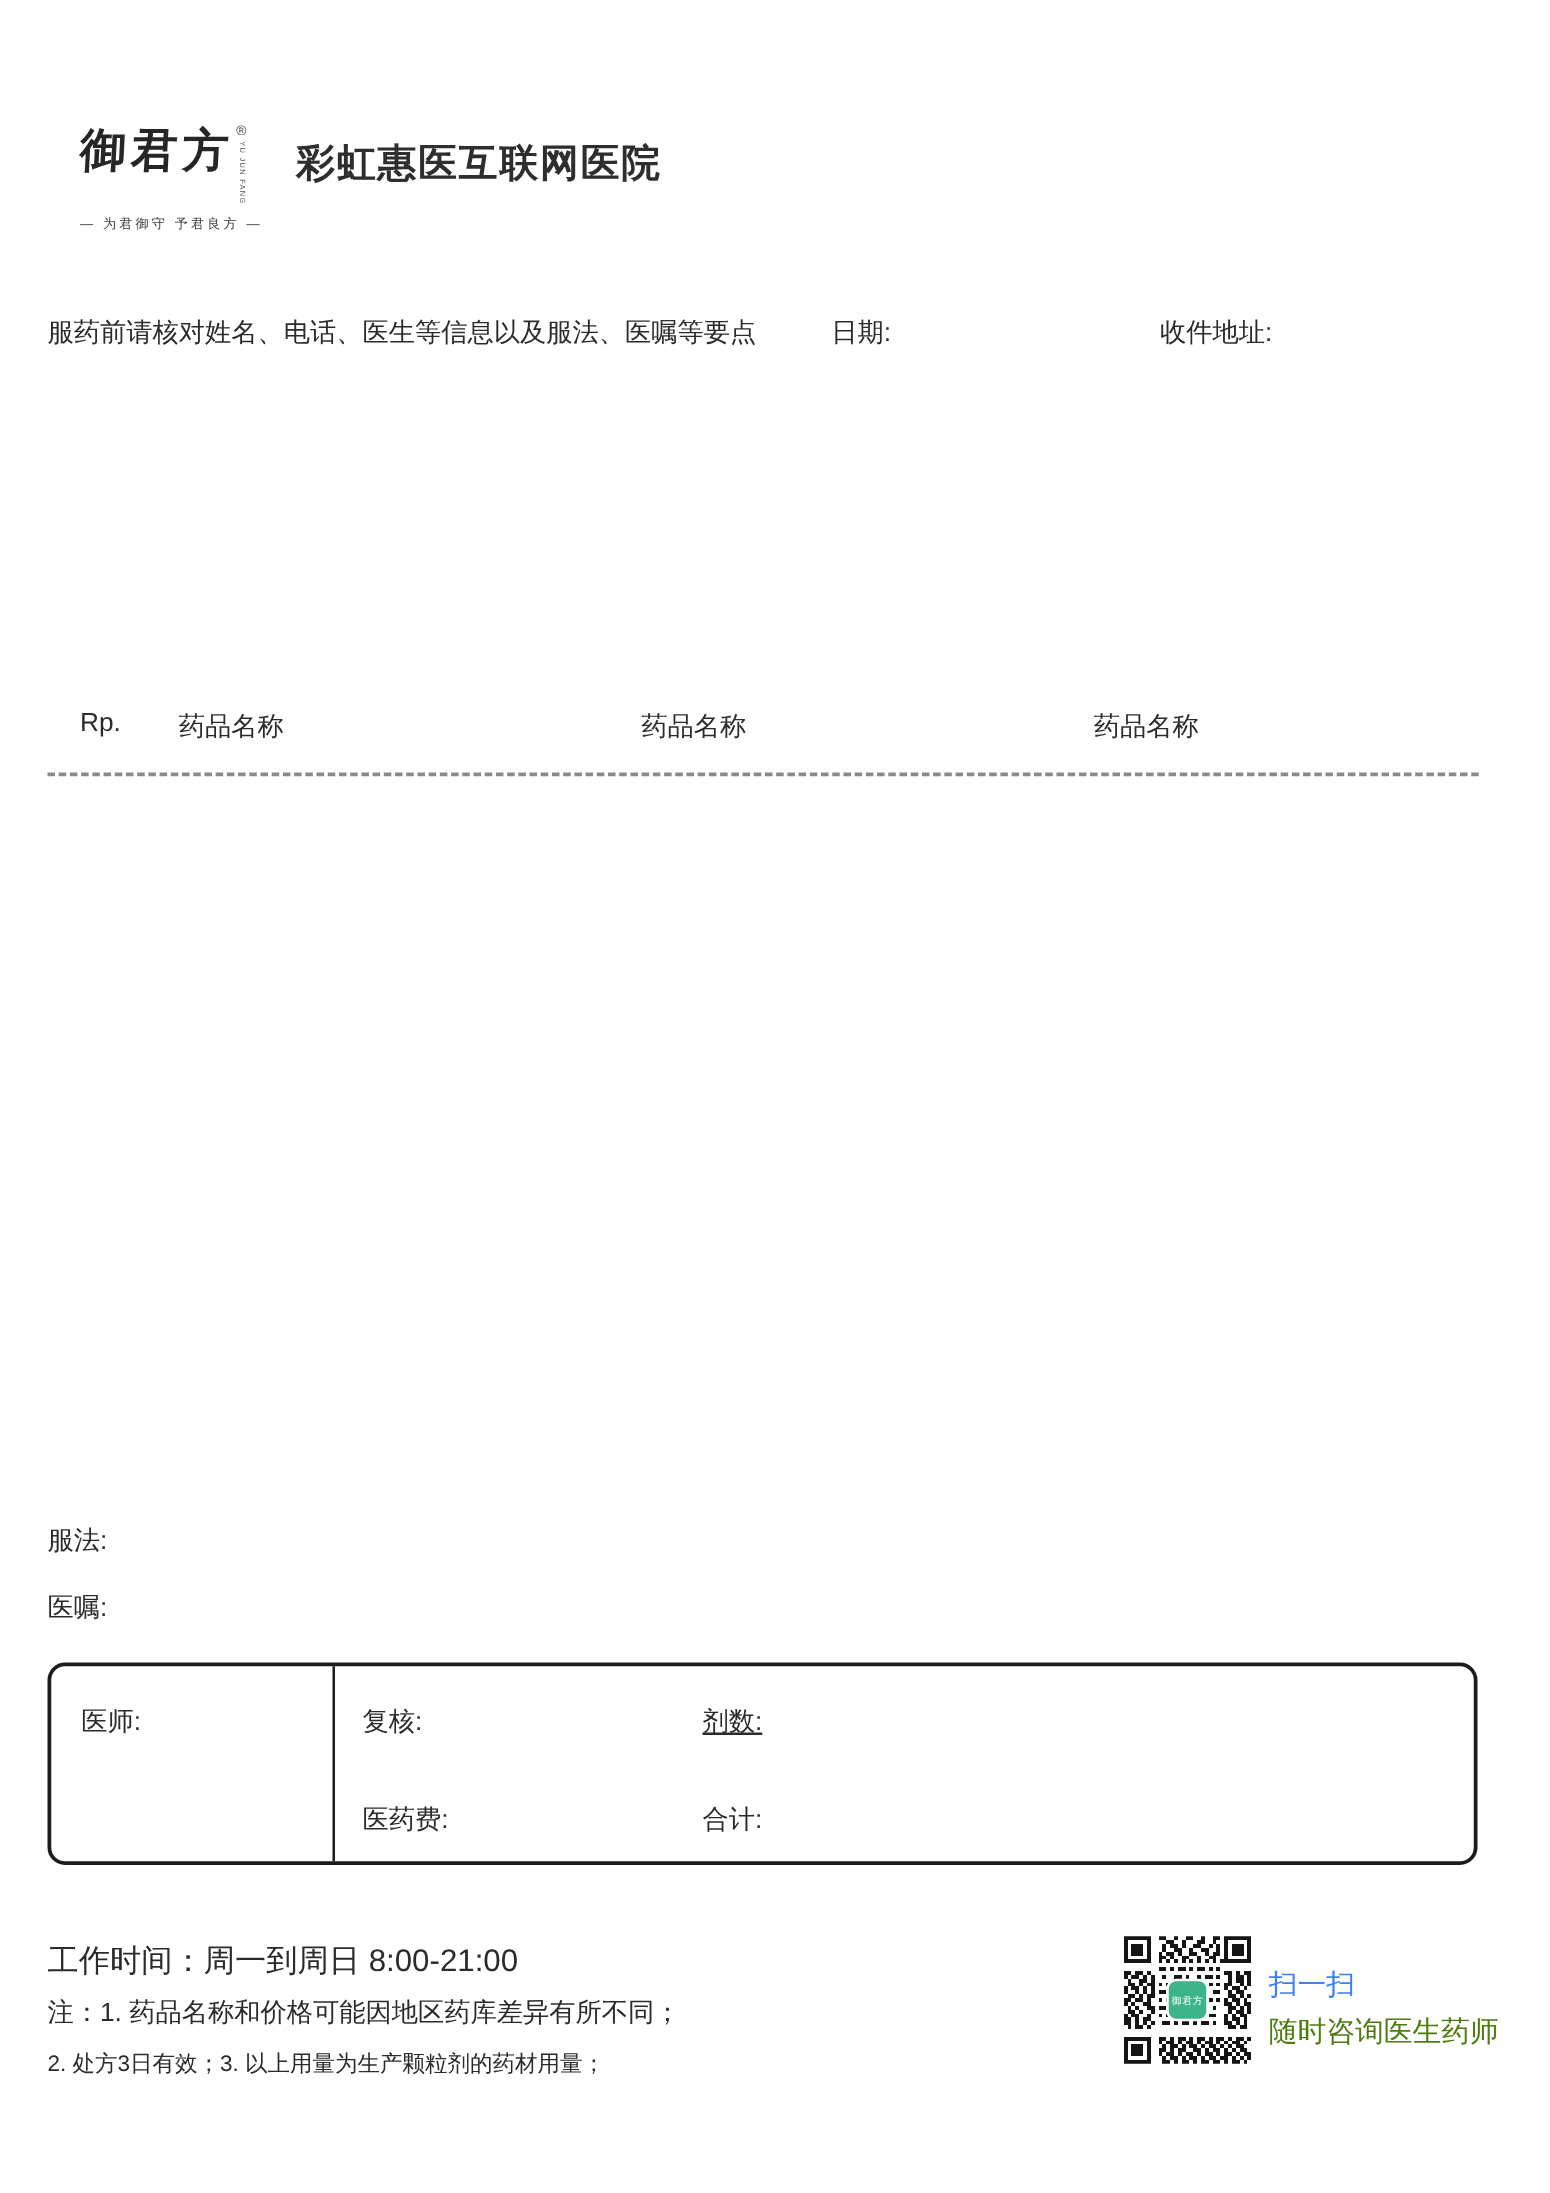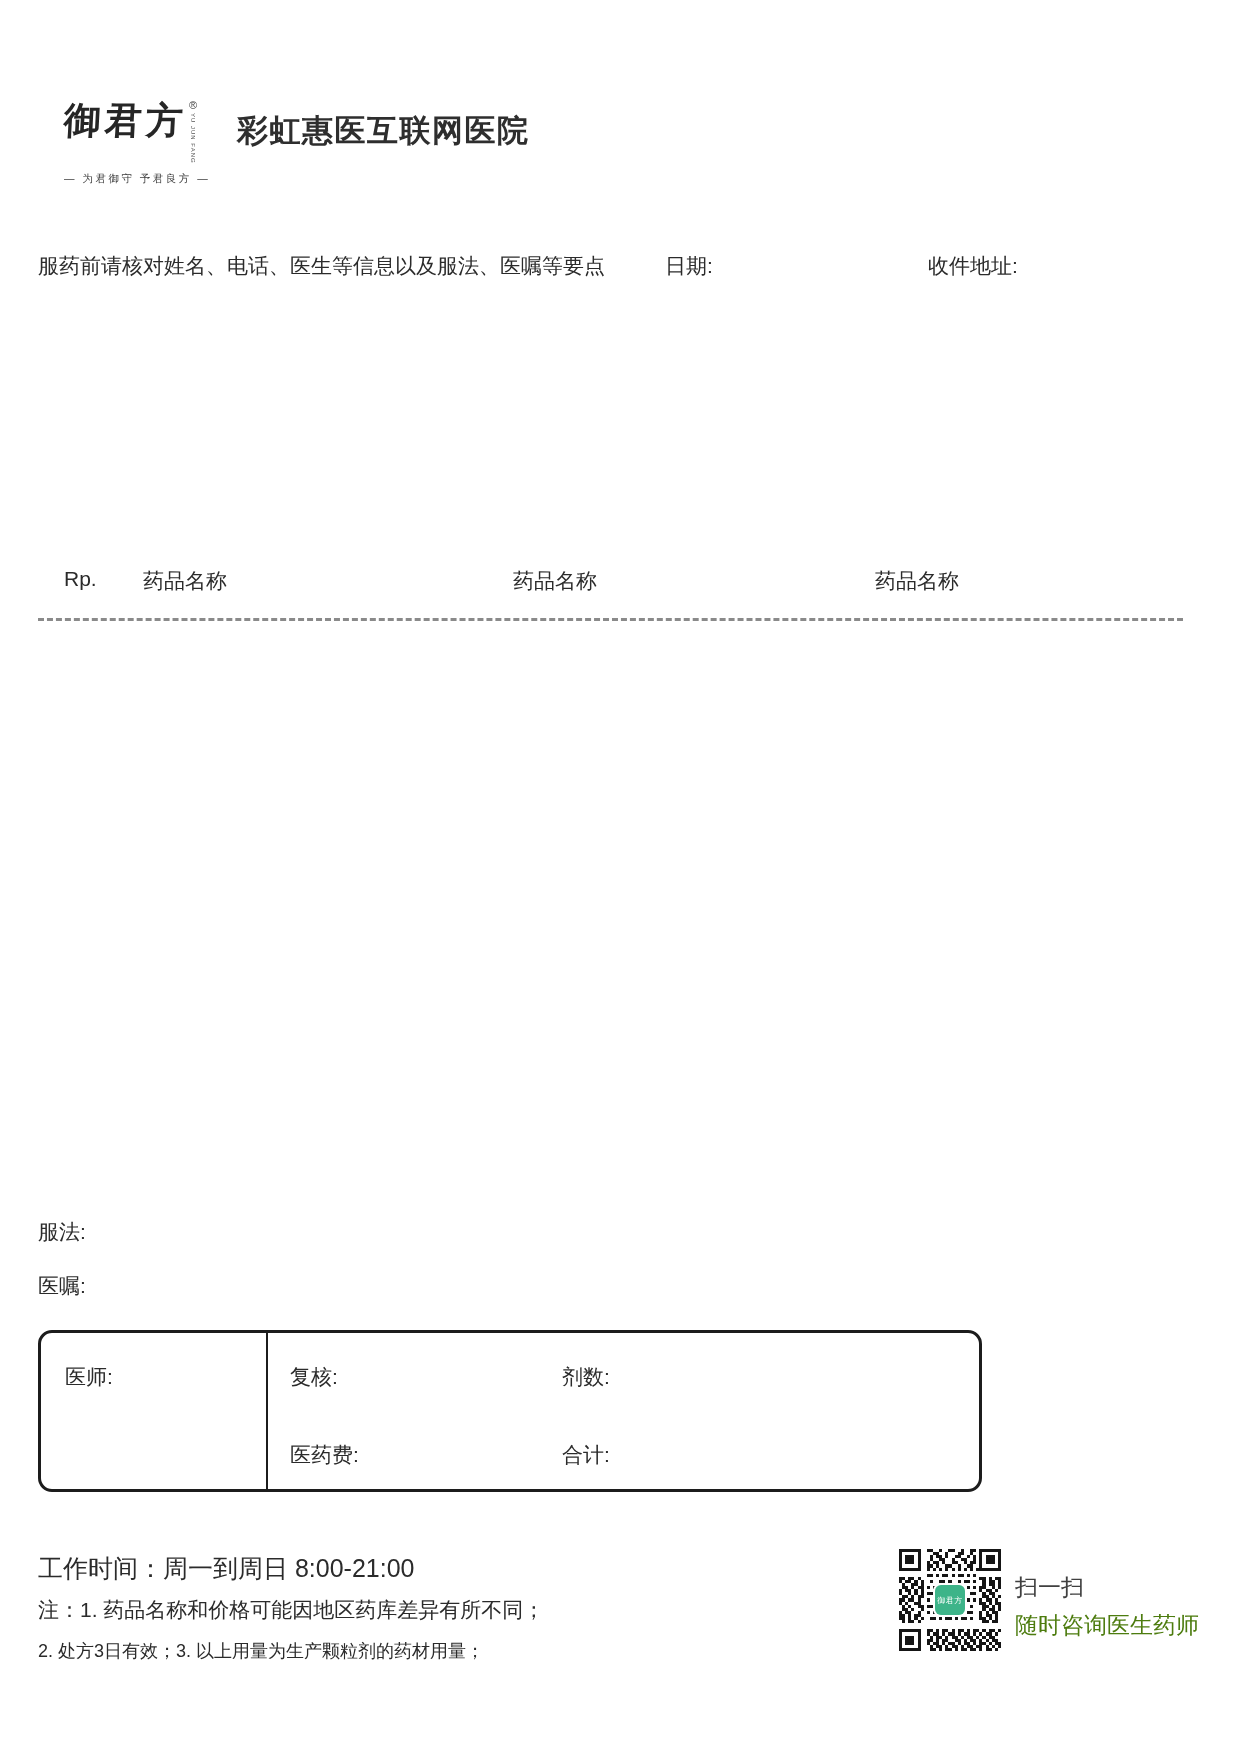--- a/index.html
+++ b/index.html
@@ -49,41 +49,41 @@
   .drug-col-1 { position:absolute; left:513px; }
   .drug-col-2 { position:absolute; left:875px; }
   .dashed-line { position:absolute; left:38px; top:618px; width:1145px; height:0;
                  border-top:3px dashed #8a8a8a; }
 
   
   .usage-label  { position:absolute; left:38px; top:1218px; font-size:21px; }
   .advice-label { position:absolute; left:38px; top:1272px; font-size:21px; }
 
   
-  .sign-box { position:absolute; left:38px; top:1330px; width:944px; height:162px;
+  .sign-box { position:absolute; left:38px; top:1330px; width:1144px; height:162px;
               border:3px solid #1c1c1c; border-radius:14px; font-size:21px; }
   .sign-vdiv { position:absolute; left:225px; top:0; bottom:0; width:2px; background:#1c1c1c; }
   .s-physician { position:absolute; left:24px;  top:30px; }
   .s-review    { position:absolute; left:249px; top:30px; }
-  .s-doses     { position:absolute; left:521px; top:30px; }
+  .s-doses     { position:absolute; left:521px; top:30px;text-decoration:underline; }
   .s-fee       { position:absolute; left:249px; top:108px; }
   .s-total     { position:absolute; left:521px; top:108px; }
 
   
   .work-time { position:absolute; left:38px; top:1552px; font-size:25px; }
   .note1     { position:absolute; left:38px; top:1596px; font-size:21px; }
   .note2     { position:absolute; left:38px; top:1639px; font-size:18px; }
 
   .qr-wrap { position:absolute; left:899px; top:1549px; width:102px; height:102px; }
   .qr-wrap svg { display:block; width:102px; height:102px; }
   .qr-badge { position:absolute; left:50%; top:50%; transform:translate(-50%,-50%);
               width:30px; height:30px; background:#3db489; border-radius:6px;
               box-shadow:0 0 0 2px #ffffff; display:flex; align-items:center; justify-content:center; }
   .qr-badge span { color:#ffffff; font-size:8px; letter-spacing:0.5px; }
-  .scan-title { position:absolute; left:1015px; top:1572px; font-size:23px; color:#404040; }
+  .scan-title { position:absolute; left:1015px; top:1572px; font-size:23px; color:#3b82f6; }
   .scan-desc  { position:absolute; left:1015px; top:1610px; font-size:23px; color:#4d7c0f; }
 </style>
 </head>
 <body>
 
 <div class="page">
 
   <div class="brand">
     <div class="brand-row">
       <span class="logo-text">御君方</span>

